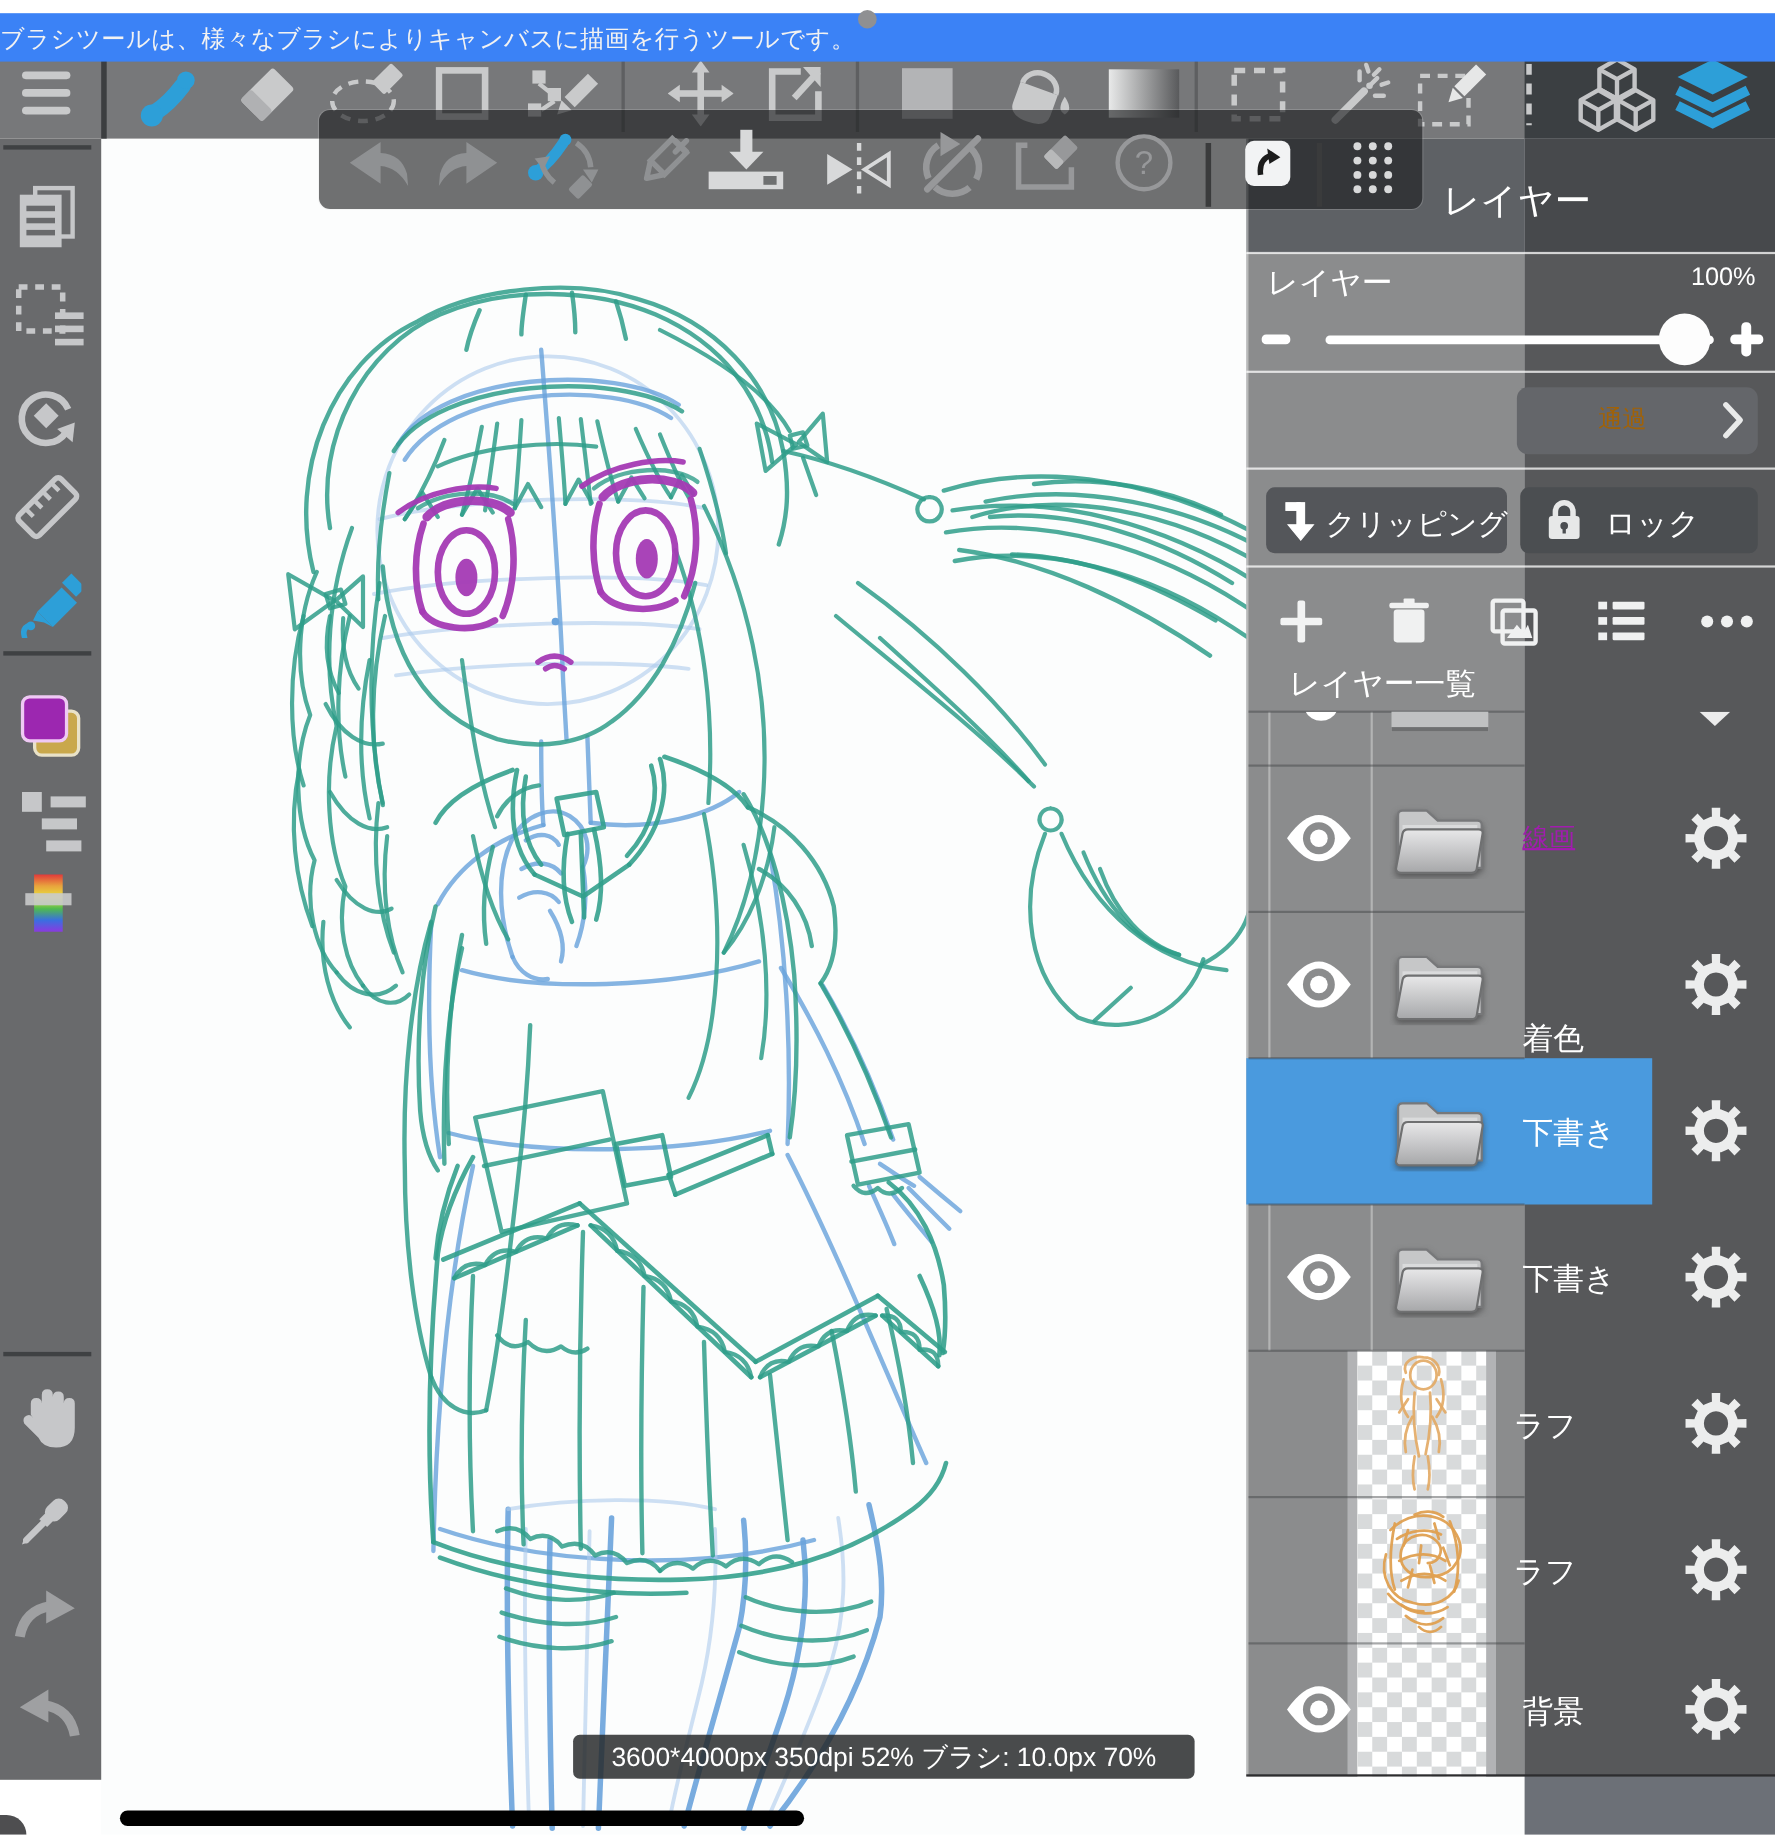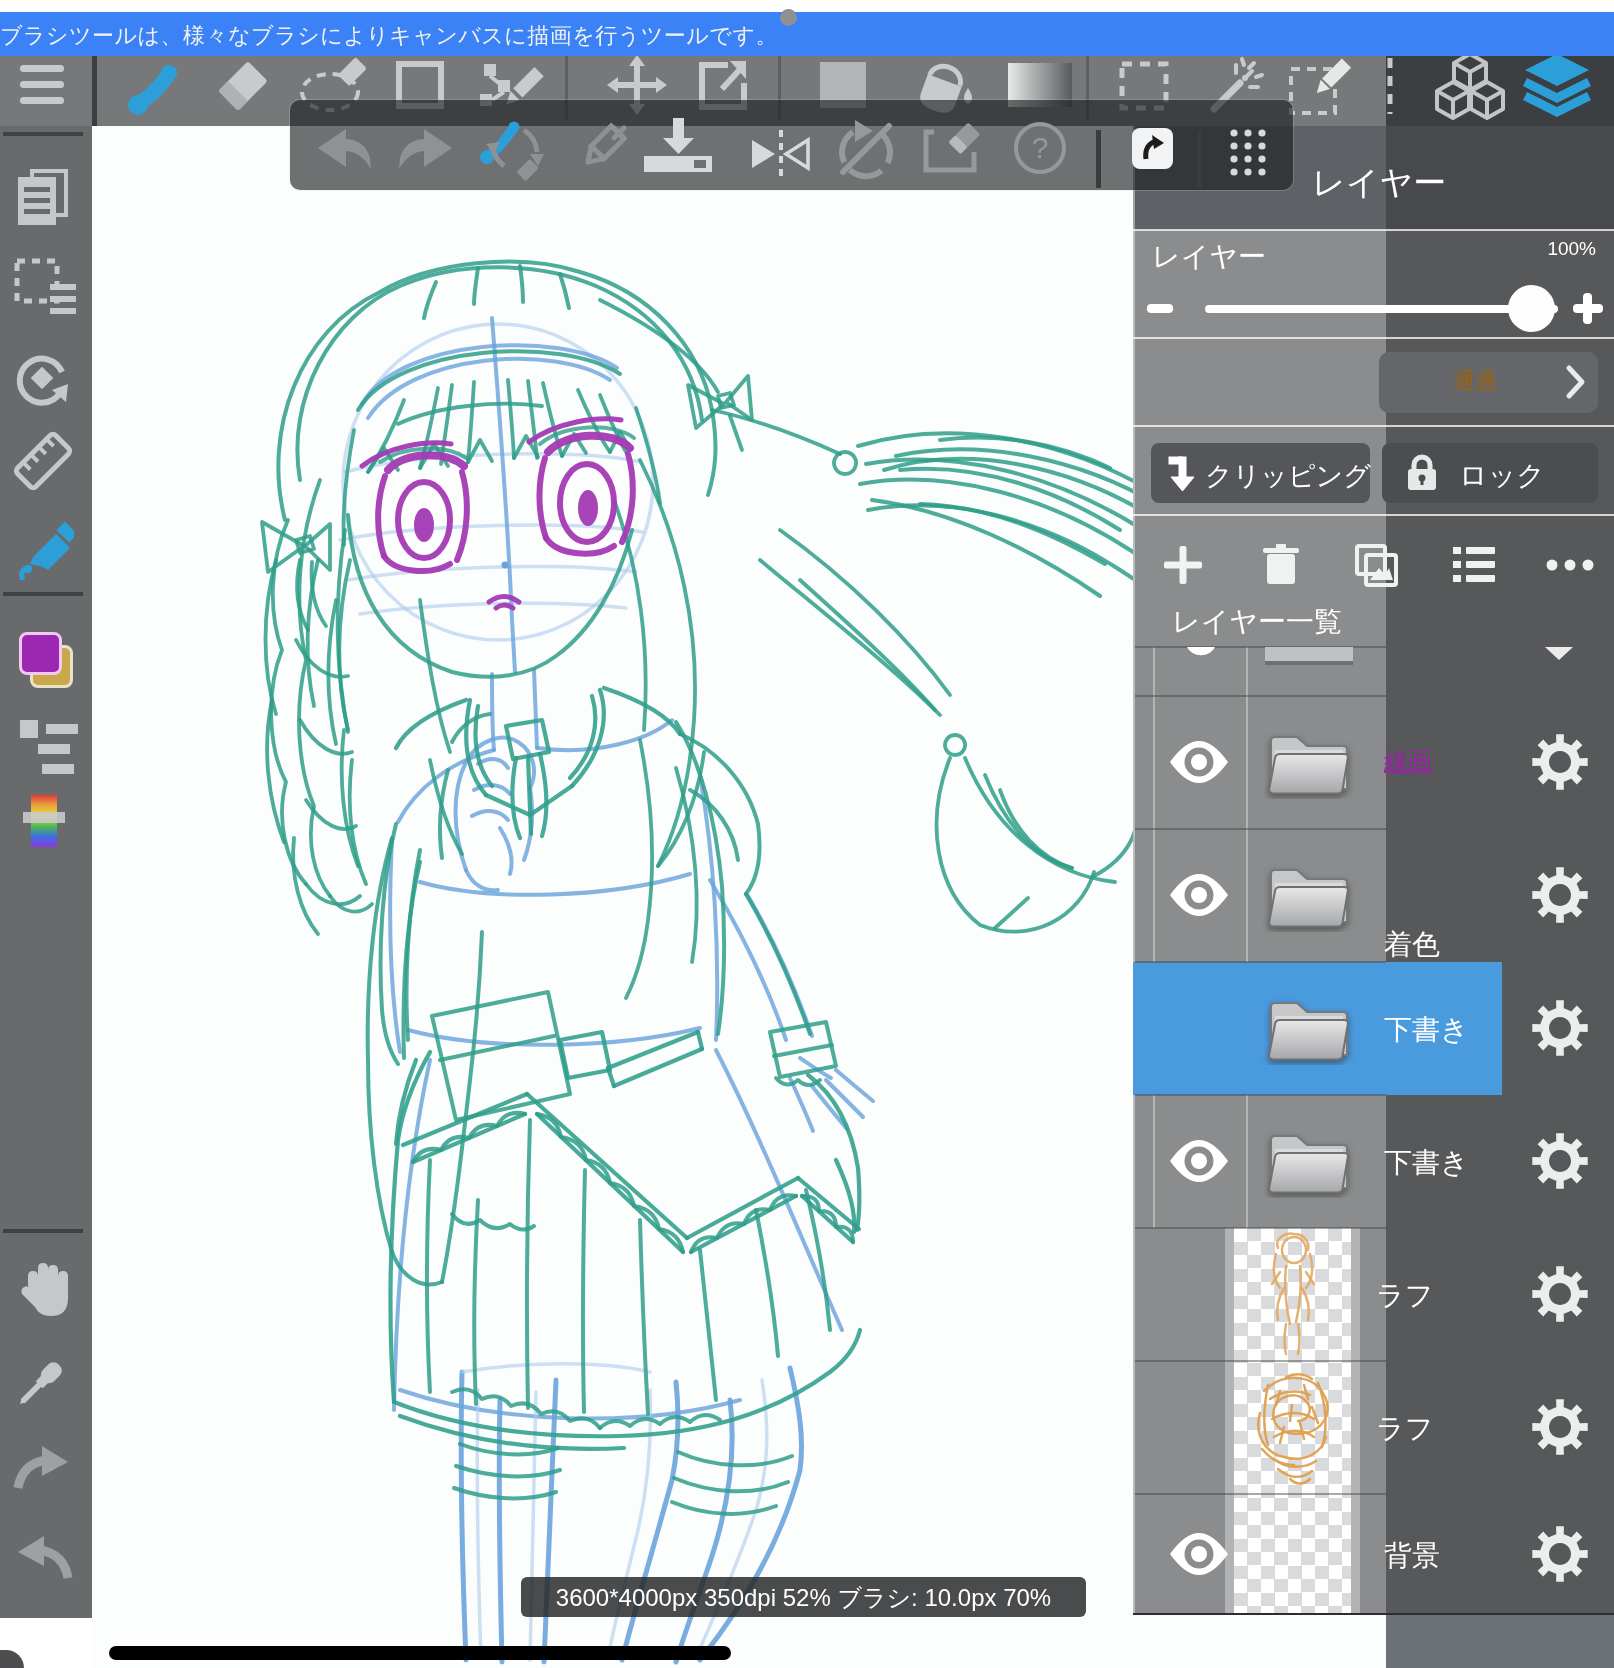--- a/index.html
+++ b/index.html
@@ -304,21 +304,21 @@
 <div class="abs" style="left:253px;top:0;width:228px;height:104px;background:#47494c;"></div>
 <div class="abs" style="left:0;top:104px;width:253px;height:1385px;background:#8b8c8d;"></div>
 <div class="abs" style="left:253px;top:104px;width:228px;height:1385px;background:#57585a;"></div>
 <div class="abs" style="left:0;top:0;width:2px;height:1489px;background:rgba(255,255,255,0.4);"></div>
 <div class="abs" style="left:179px;top:35px;font-size:33px;color:#fff;text-align:right;">レイヤー</div>
 <div class="abs" style="left:0;top:103px;width:481px;height:2px;background:rgba(255,255,255,0.75);"></div>
 <div class="abs" style="left:0;top:211px;width:481px;height:2px;background:rgba(255,255,255,0.75);"></div>
 <div class="abs" style="left:0;top:299px;width:481px;height:2px;background:rgba(255,255,255,0.75);"></div>
 <div class="abs" style="left:0;top:388px;width:481px;height:2px;background:rgba(255,255,255,0.75);"></div>
 <div class="abs" style="left:19px;top:112px;font-size:28px;color:#fff;">レイヤー</div>
-<div class="abs" style="right:18px;top:112px;font-size:19px;color:#fff;">100%</div>
+<div class="abs" style="right:18px;top:112px;font-size:23px;color:#fff;">100%</div>
 <div class="abs" style="left:14px;top:178px;width:26px;height:9px;background:#fff;border-radius:4px;"></div>
 <div class="abs" style="left:72px;top:179px;width:353px;height:8px;background:#fff;border-radius:4px;"></div>
 <div class="abs" style="left:375px;top:159px;width:47px;height:47px;background:#fdfdfd;border-radius:50%;"></div>
 <div class="abs" style="left:440px;top:178px;width:30px;height:9px;background:#fff;border-radius:4px;"></div>
 <div class="abs" style="left:450px;top:167px;width:9px;height:31px;background:#fff;border-radius:4px;"></div>
 <div class="abs" style="left:246px;top:226px;width:219px;height:61px;background:#64666a;border-radius:10px;"></div>
 <div class="abs" style="left:320px;top:240px;font-size:22px;color:#a16207;font-family:Liberation Mono, monospace;">通過</div>
 <svg class="abs" style="left:432px;top:238px;" width="22" height="36">
       <polyline points="4,4 17,18 4,32" fill="none" stroke="#e9eaea" stroke-width="5" stroke-linecap="round" stroke-linejoin="round"></polyline>
     </svg>

